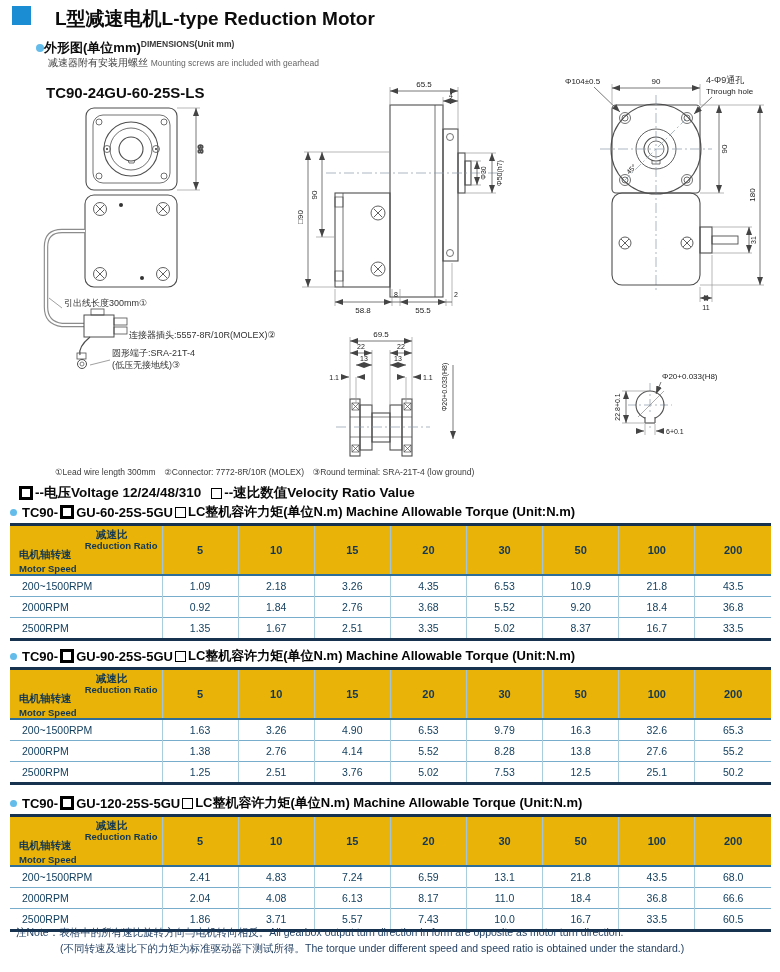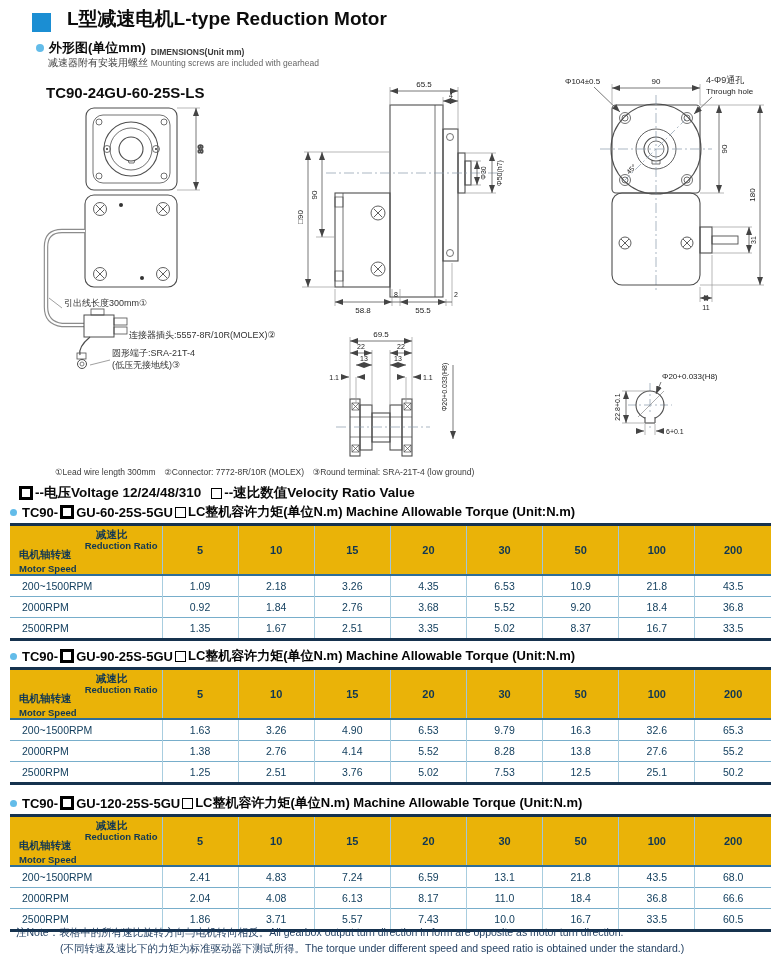--- a/index.html
+++ b/index.html
@@ -1,22 +1,22 @@
 <!DOCTYPE html>
 <html><head>
 <meta charset="utf-8">
 <style>
   html,body{margin:0;padding:0;background:#fff}
   .page{position:relative;width:780px;height:972px;background:#ffffff;overflow:hidden;
         font-family:"Liberation Sans","DejaVu Sans",sans-serif;color:#111}
   
-  .title-row{position:absolute;left:32px;top:6px;display:flex;align-items:flex-end;gap:16px}
+  .title-row{position:absolute;left:12px;top:6px;display:flex;align-items:flex-start;gap:24px}
   .title-sq{width:19px;height:19px;background:#1b8ed3}
   .title-text{font-size:19px;font-weight:bold;color:#0c0c0c}
-  .sec-head{position:absolute;left:36px;top:39px;display:flex;align-items:flex-end;gap:5px}
+  .sec-head{position:absolute;left:36px;top:39px;display:flex;align-items:flex-start;}
   .bdot{width:8px;height:8px;border-radius:50%;background:#63bce9;align-self:center;flex:none}
   .sec-zh{font-size:13px;font-weight:bold;color:#0d0d0d}
   .sec-en{font-size:8.5px;font-weight:bold;color:#3a3a3a}
   .sec-sub{position:absolute;left:48px;top:56px;font-size:10px;color:#3f3f3f}
   .sec-sub .en{font-size:8.5px;color:#666}
   .model{position:absolute;left:46px;top:84px;font-size:15px;font-weight:bold;color:#0d0d0d}
   svg.draw{position:absolute;left:0;top:65px}
   svg.draw text{font-size:8px;fill:#222}
   svg.draw text.zh{font-size:9px;fill:#333}
   svg.draw text.sm{font-size:7px}

